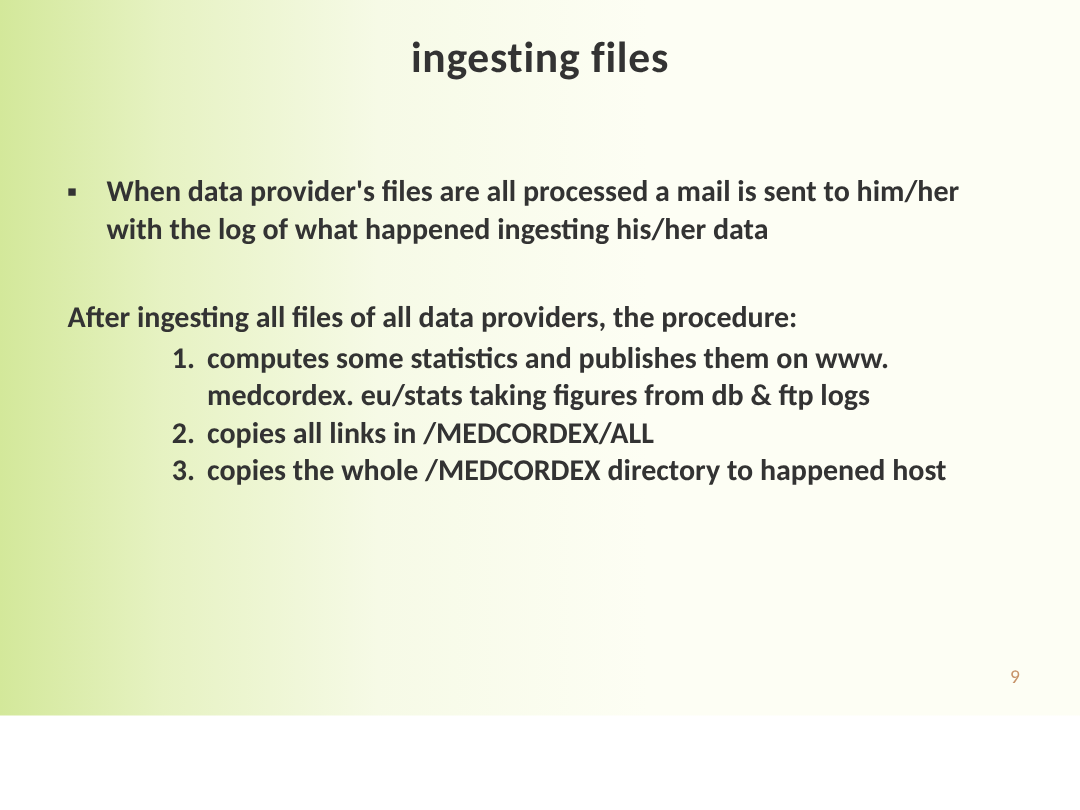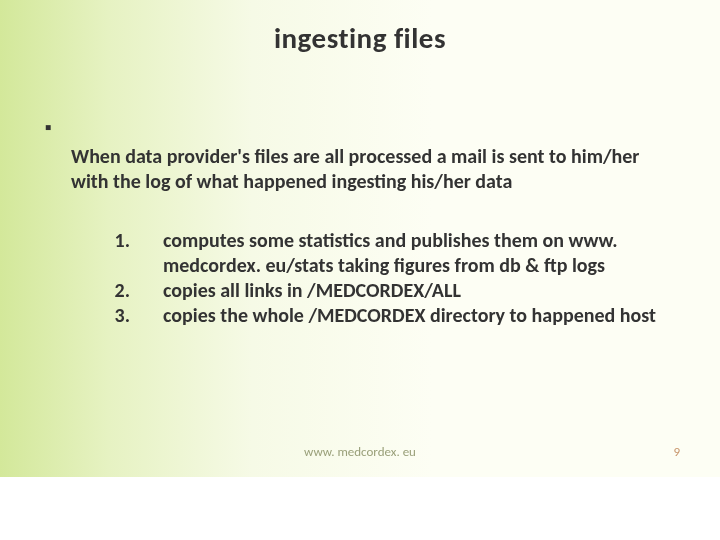--- a/index.html
+++ b/index.html
@@ -42,38 +42,36 @@
     margin-bottom: 34px;
   }
   .bullet {
     flex-shrink: 0;
     width: 26px;
     font-size: 17px;
     line-height: 1.4;
   }
   .bullet-text {
     flex: 1;
-    margin-top: 28px;
   }
   .after-text {
     margin-bottom: 2px;
   }
   .ol-row {
     display: flex;
     margin-left: 55px;
   }
   .ol-num {
     width: 30px;
     text-align: right;
     padding-right: 8px;
     flex-shrink: 0;
   }
   .ol-text {
     flex: 1;
-    margin-left: 25px;
   }
   .footer-url {
     position: absolute;
     bottom: 18px;
     width: 100%;
     text-align: center;
     font-size: 13px;
     font-weight: normal;
     color: #9aa07a;
   }
@@ -93,32 +91,32 @@
 
   <div class="title">ingesting files</div>
 
   <div class="content">
 
     <div class="bullet-block">
       <div class="bullet">▪︎</div>
       <div class="bullet-text">When data provider's files are all processed a mail is sent to him/her with the log of what happened ingesting his/her data</div>
     </div>
 
+    <div class="after-text">After ingesting all files of all data providers, the procedure:</div>
 
     <div class="ol-row">
       <div class="ol-num">1.</div>
       <div class="ol-text">computes some statistics and publishes them on www. medcordex. eu/stats taking figures from db &amp; ftp logs</div>
     </div>
     <div class="ol-row">
       <div class="ol-num">2.</div>
       <div class="ol-text">copies all links in /MEDCORDEX/ALL</div>
     </div>
     <div class="ol-row">
       <div class="ol-num">3.</div>
       <div class="ol-text">copies the whole /MEDCORDEX directory to happened host</div>
     </div>
 
   </div>
 
-  <div class="footer-url">www. medcordex. eu</div>
   <div class="page-num">9</div>
 
 </div>
 
 </body></html>

